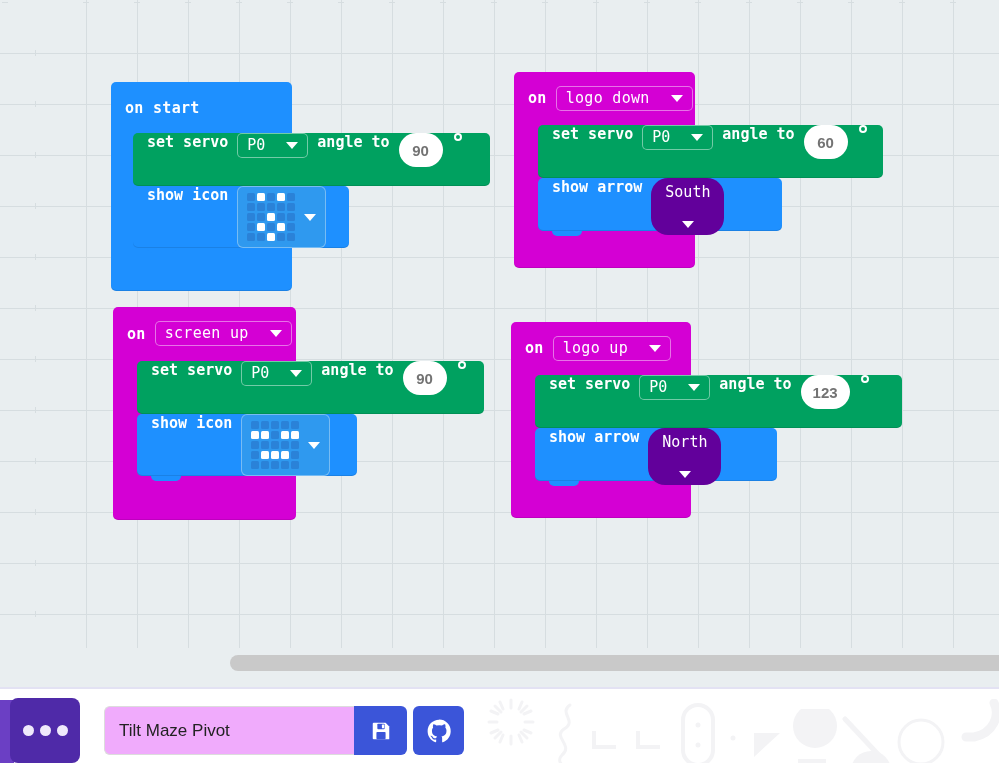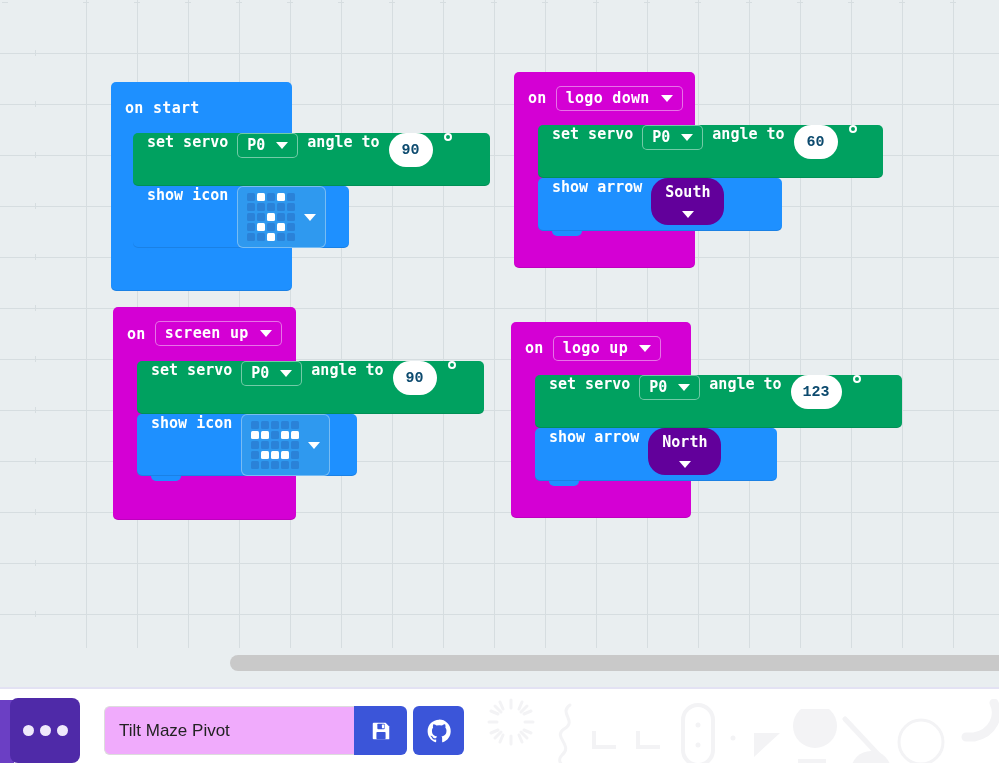--- a/index.html
+++ b/index.html
@@ -78,25 +78,25 @@
     font-family: "DejaVu Sans Mono", monospace;
     font-size: 15px; font-weight: bold; color: #ffffff;
     white-space: nowrap;
     box-shadow: inset 0 -1px 0 rgba(0,0,0,.10);
   }
   .stmt.green { background: #00a160; }
   .stmt.blue  { background: #1e90ff; }
 
   
   .field-dd {
-    display: inline-flex; align-items: center; gap: 11px;
+    display: inline-flex; align-items: center; gap: 21px;
     border-radius: 5px;
     padding: 4px 9px;
     font-family: "DejaVu Sans Mono", monospace;
-    font-size: 15px; font-weight: bold;
+    font-size: 15px; font-weight: normal;
     color: #ffffff;
     line-height: 1;
   }
   .field-dd.on-green   { background: #00a160; border: 1.5px solid rgba(255,255,255,.45); }
   .field-dd.on-magenta { background: #d400d4; border: 1.5px solid rgba(255,255,255,.45); }
   .field-dd.purple-pill{ background: #62009b; border: none; border-radius: 17px; padding: 7px 14px; flex-direction: column; }
 
   .caret {
     width: 0; height: 0;
     border-left: 6px solid transparent;
@@ -104,23 +104,23 @@
     border-top: 7px solid #ffffff;
   }
 
   
   .field-num {
     display: inline-flex; align-items: center; justify-content: center;
     background: #ffffff;
     border-radius: 18px;
     min-width: 44px; height: 34px;
     padding: 0 12px;
-    font-family: Liberation Mono, monospace;
+    font-family: Liberation Sans, sans-serif;
     font-size: 15px; font-weight: bold;
-    color: #0c4a6e;
+    color: #737373;
   }
 
   .deg {
     width: 8px; height: 8px;
     border: 2.5px solid #ffffff;
     border-radius: 50%;
     display: inline-block;
     margin-left: 2px;
   }
 

